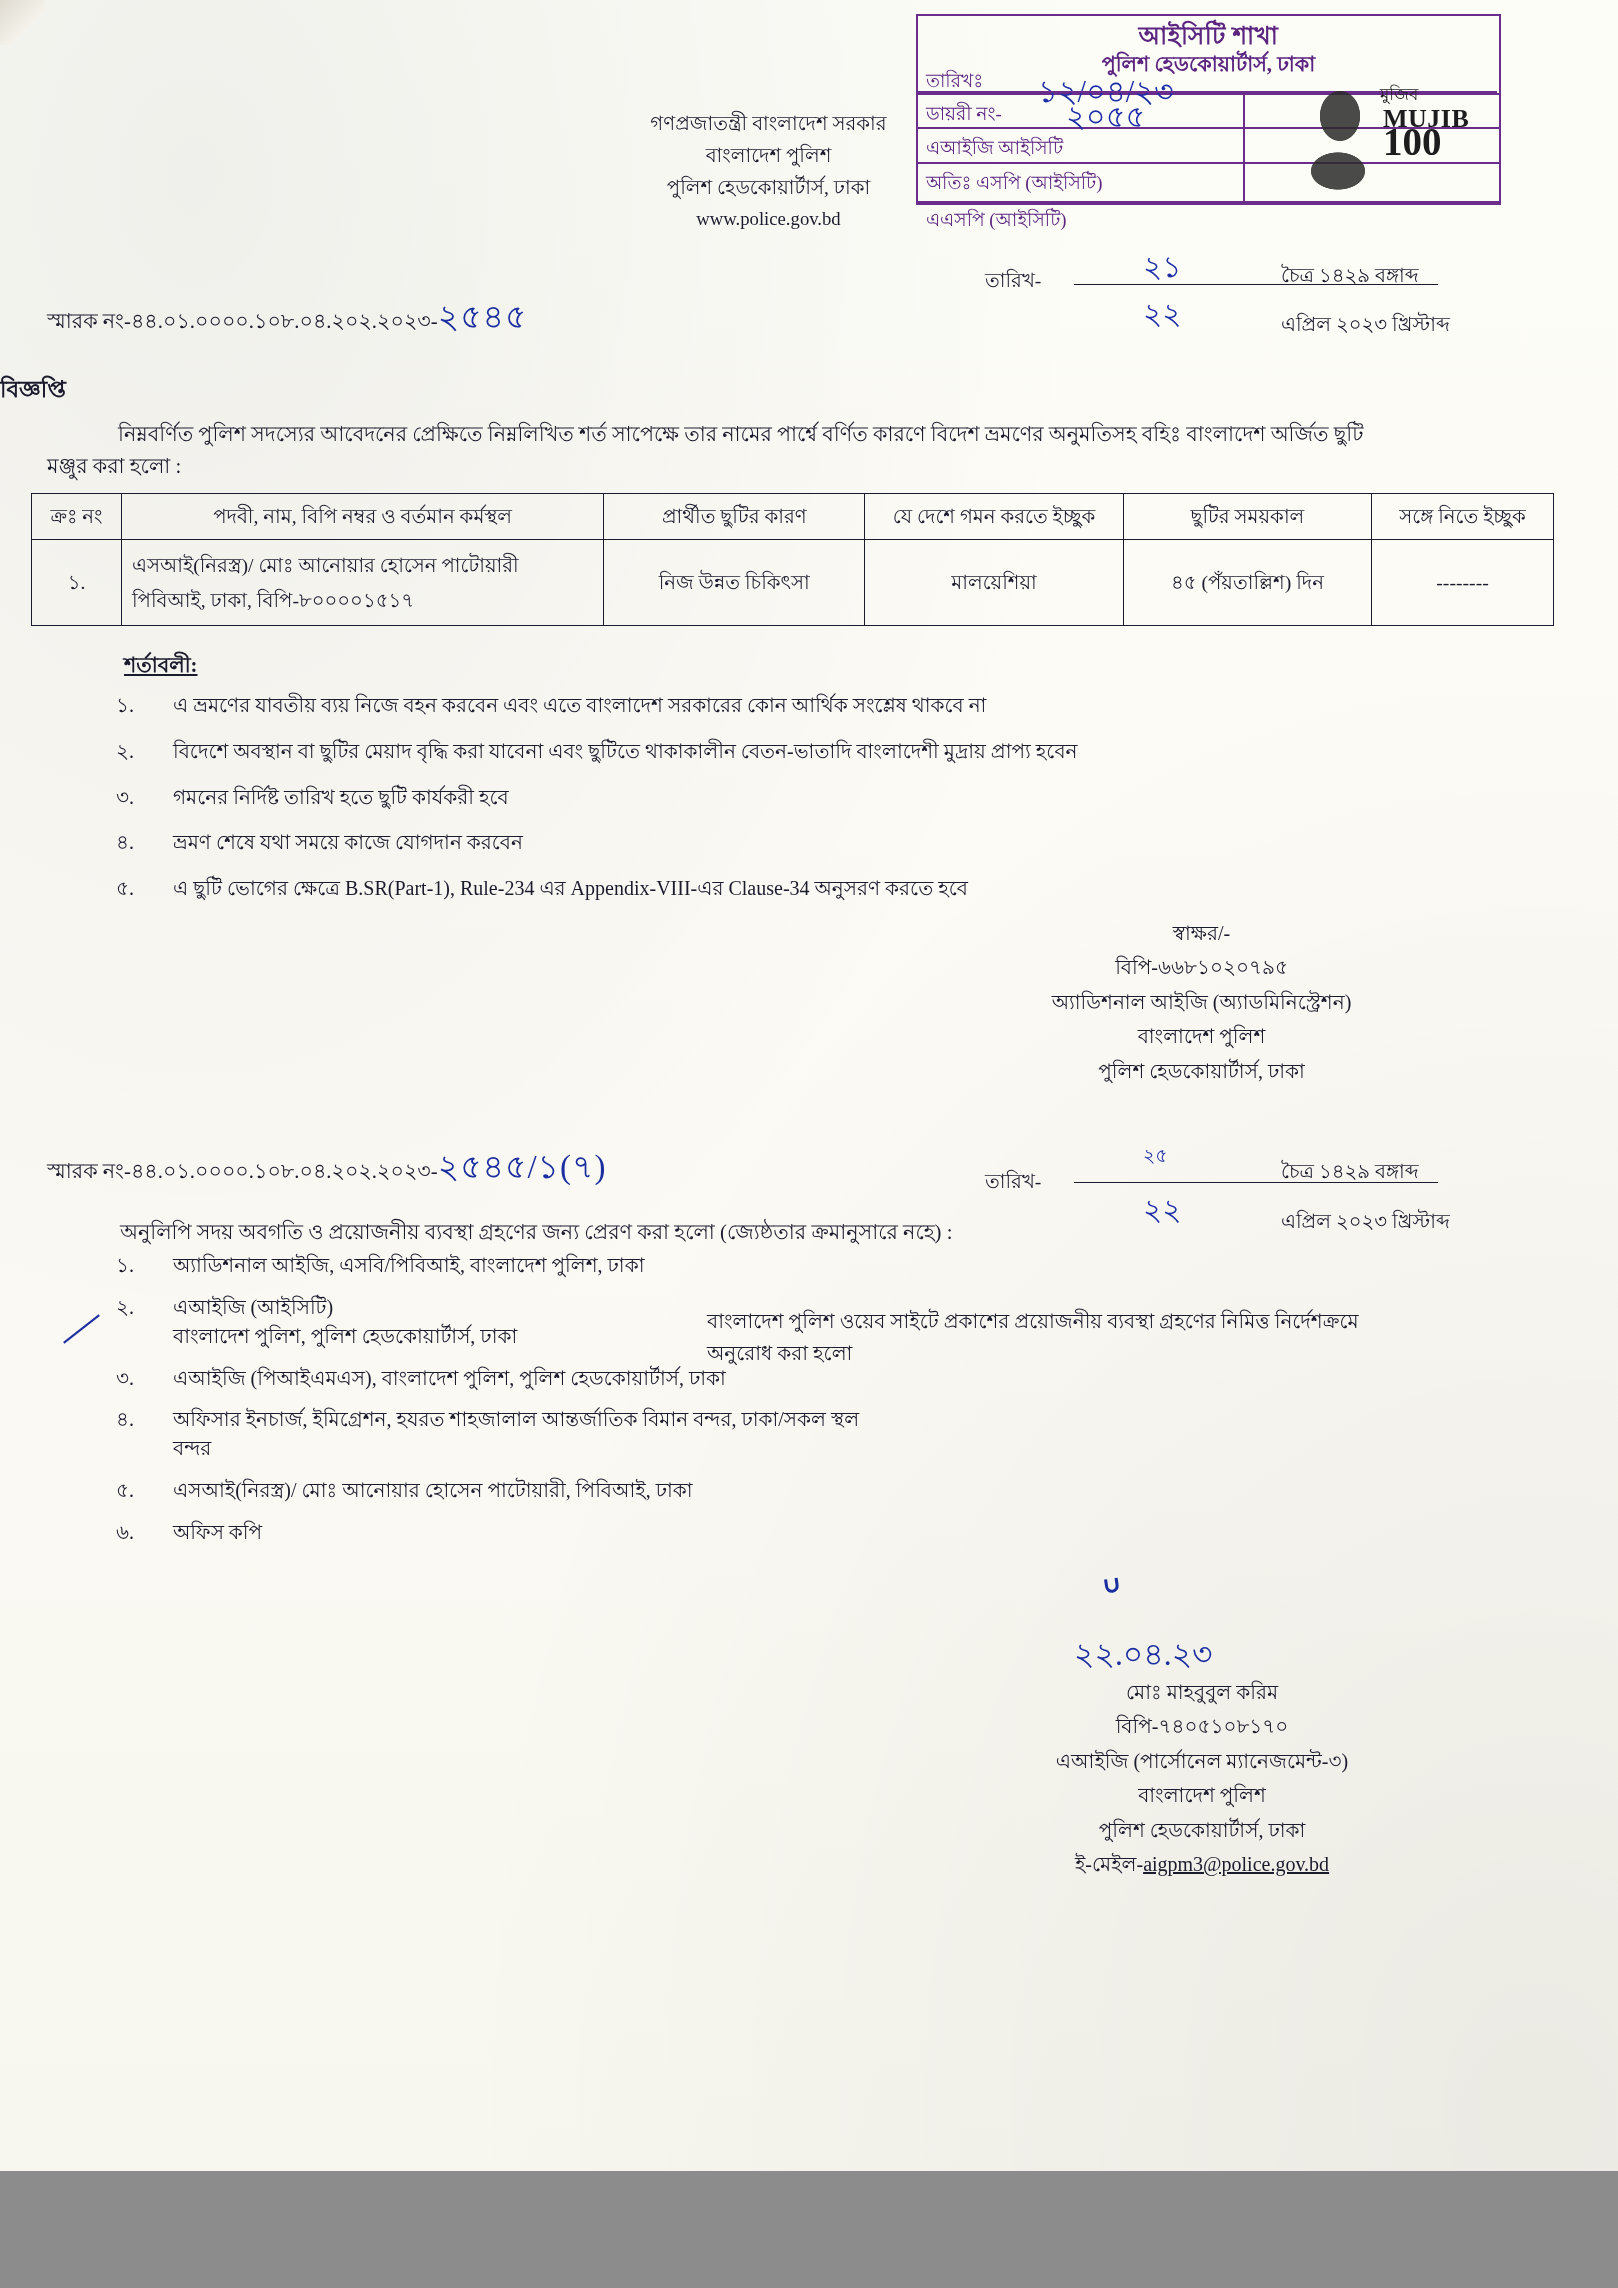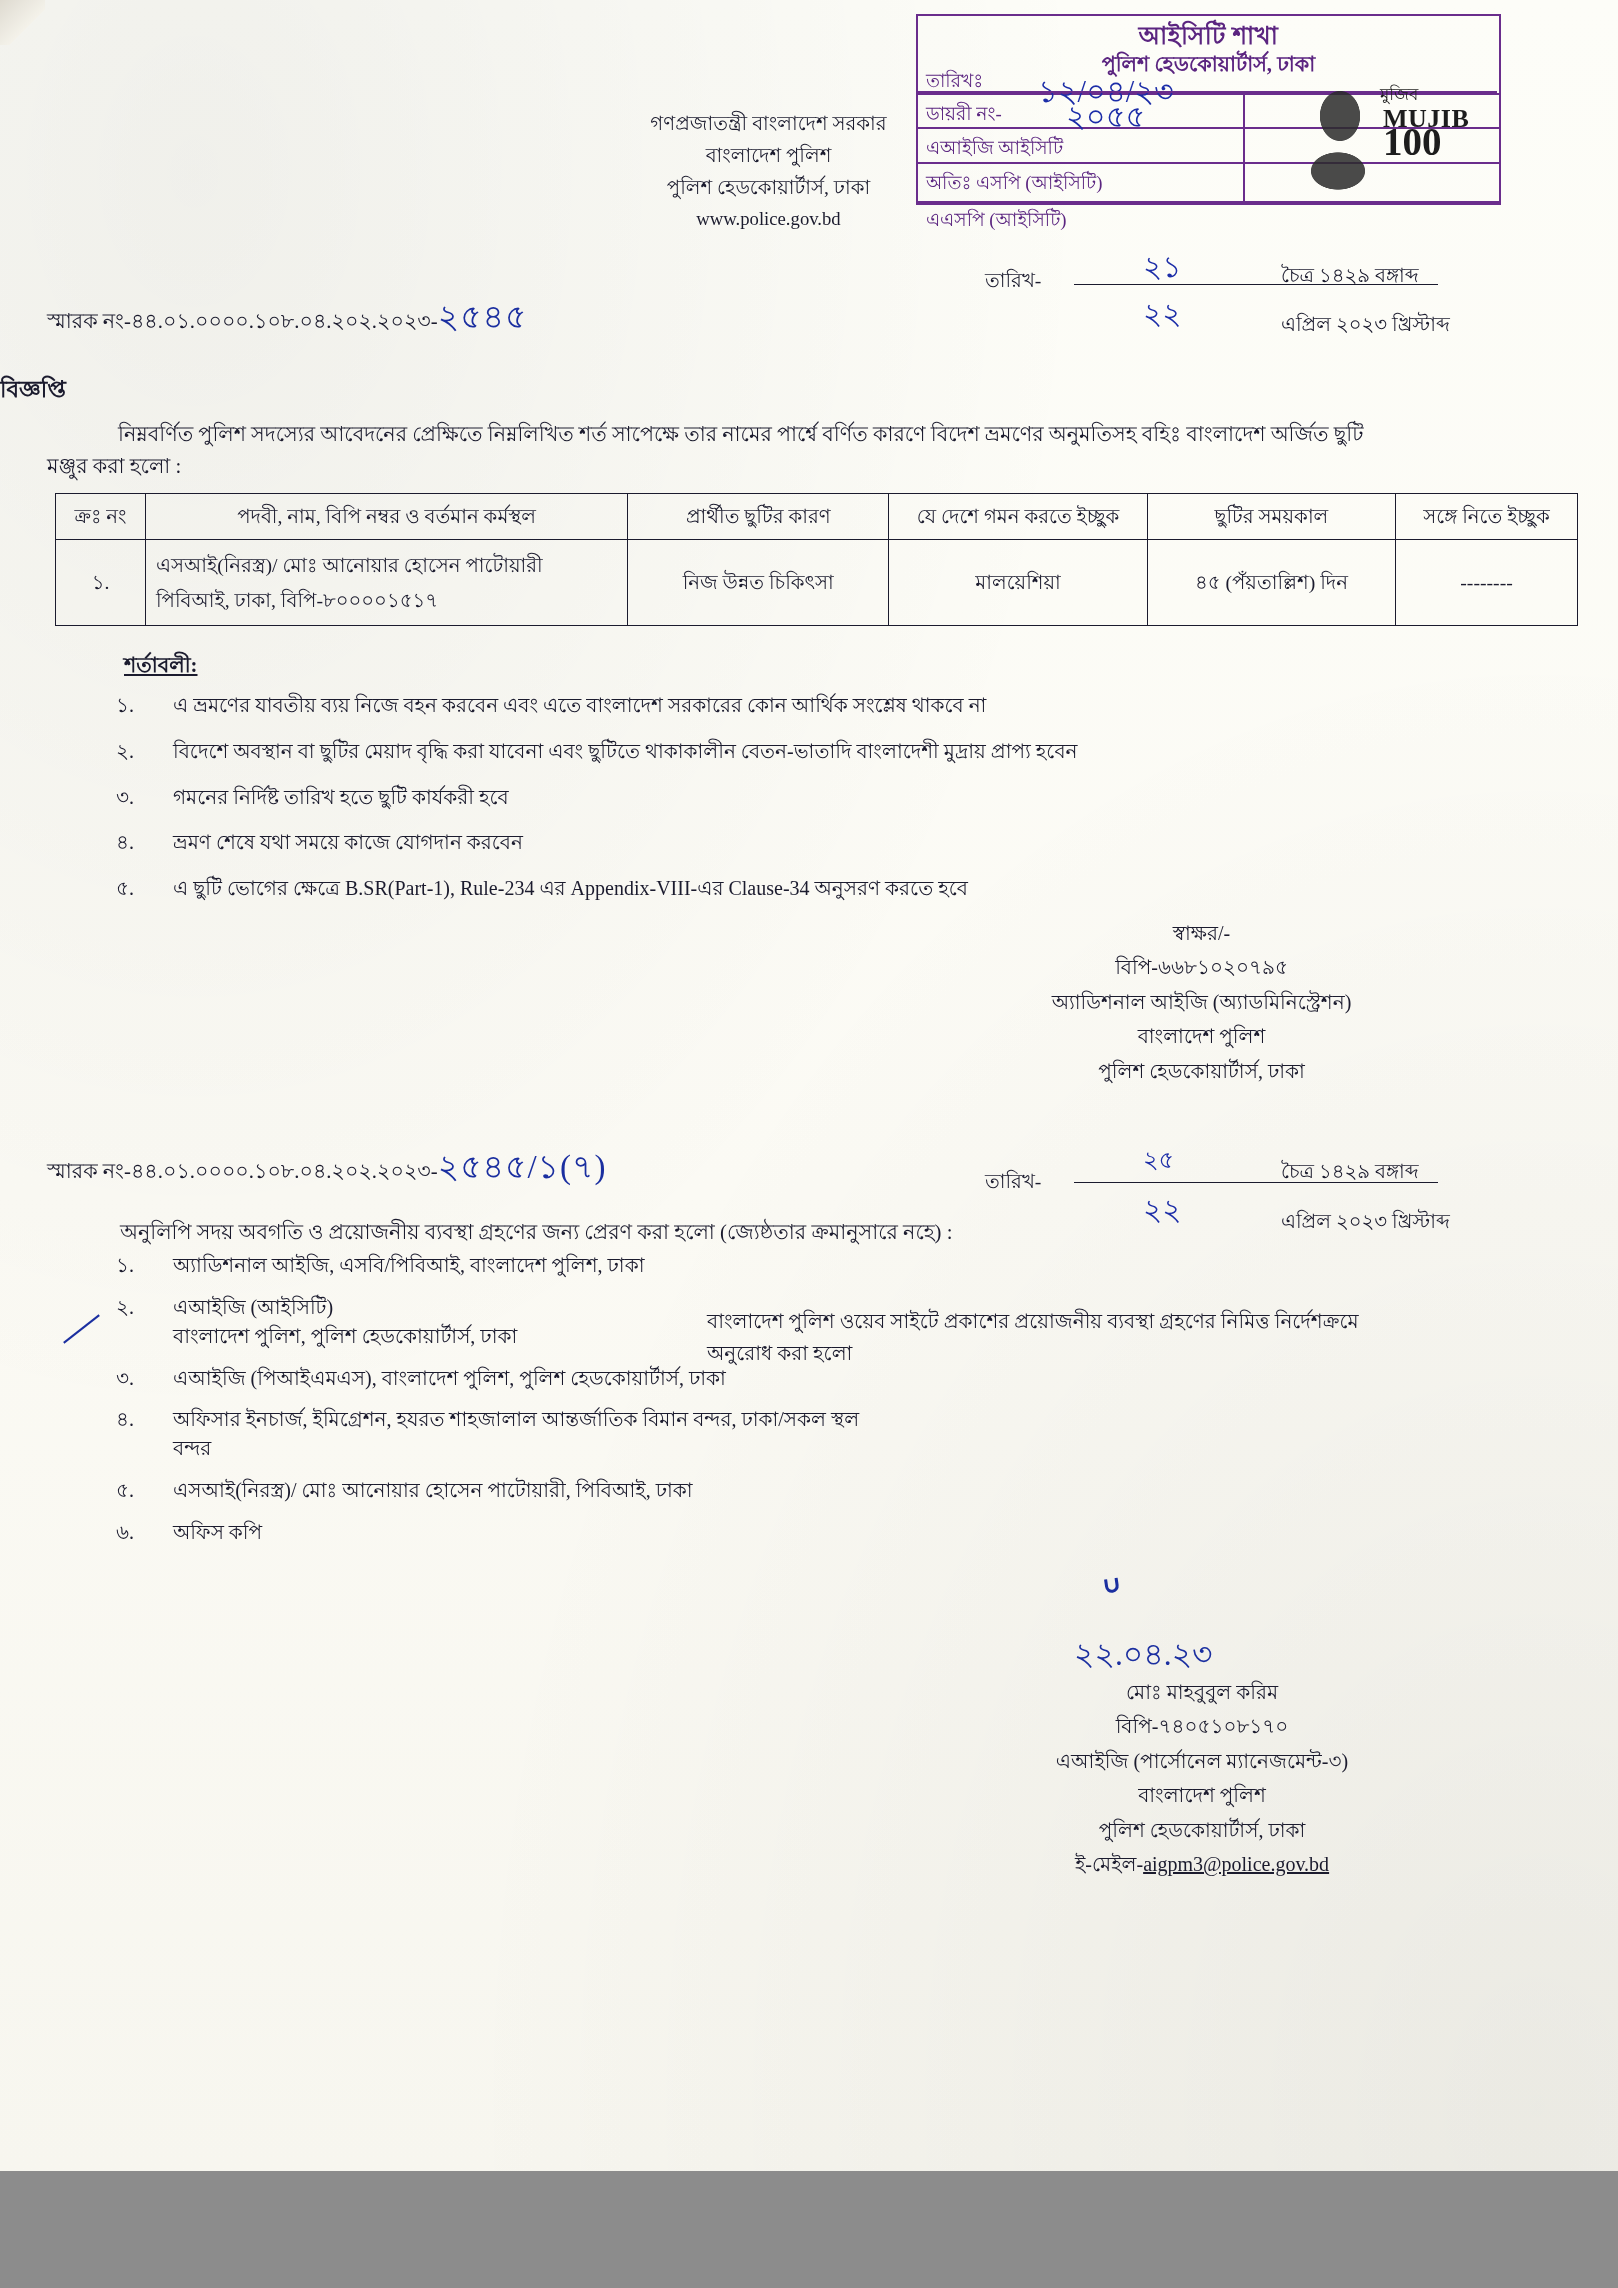--- a/index.html
+++ b/index.html
@@ -164,21 +164,21 @@
   }
   .para {
     position: absolute;
     font-size: 20.7px;
     line-height: 1.75;
   }
 
   
   table.main {
     position: absolute;
-    left: 55px;
+    left: 31px;
     top: 493px;
     width: 1523px;
     border-collapse: collapse;
     font-size: 19.7px;
   }
   table.main th, table.main td {
     border: 1.5px solid #1b1b2e;
     padding: 7.9px 9.9px;
     vertical-align: middle;
   }
@@ -365,21 +365,21 @@
     <div>অ্যাডিশনাল আইজি (অ্যাডমিনিস্ট্রেশন)</div>
     <div>বাংলাদেশ পুলিশ</div>
     <div>পুলিশ হেডকোয়ার্টার্স, ঢাকা</div>
   </div>
 
   <div class="memo-line" style="left:47px; top:1141px;">
     <span>স্মারক নং-৪৪.০১.০০০০.১০৮.০৪.২০২.২০২৩-</span><span class="memo-num-hand">২৫৪৫/১(৭)</span>
   </div>
 
   <div class="date-line" style="left:985px; top:1167px;">তারিখ-</div>
-  <div class="hand" style="left:1143px; top:1141px; font-size:24px;">২৫</div>
+  <div class="hand" style="left:1143px; top:1141px; font-size:19px;">২৫</div>
   <div class="date-underline" style="left:1074px; top:1182px; width:364px;"></div>
   <div class="date-line" style="left:1281px; top:1157px;">চৈত্র ১৪২৯ বঙ্গাব্দ</div>
   <div class="hand" style="left:1143px; top:1187px; font-size:29.6px;">২২</div>
   <div class="date-line" style="left:1281px; top:1207px;">এপ্রিল ২০২৩ খ্রিস্টাব্দ</div>
 
   <div class="para" style="left:120px; top:1214px;">অনুলিপি সদয় অবগতি ও প্রয়োজনীয় ব্যবস্থা গ্রহণের জন্য প্রেরণ করা হলো (জ্যেষ্ঠতার ক্রমানুসারে নহে) :</div>
   <ol class="copies">
     <li><span class="num">১.</span><span>অ্যাডিশনাল আইজি, এসবি/পিবিআই, বাংলাদেশ পুলিশ, ঢাকা</span></li>
     <li><span class="num">২.</span><span>এআইজি (আইসিটি)</span><span class="sub">বাংলাদেশ পুলিশ, পুলিশ হেডকোয়ার্টার্স, ঢাকা</span></li>
     <li><span class="num">৩.</span><span>এআইজি (পিআইএমএস), বাংলাদেশ পুলিশ, পুলিশ হেডকোয়ার্টার্স, ঢাকা</span></li>

